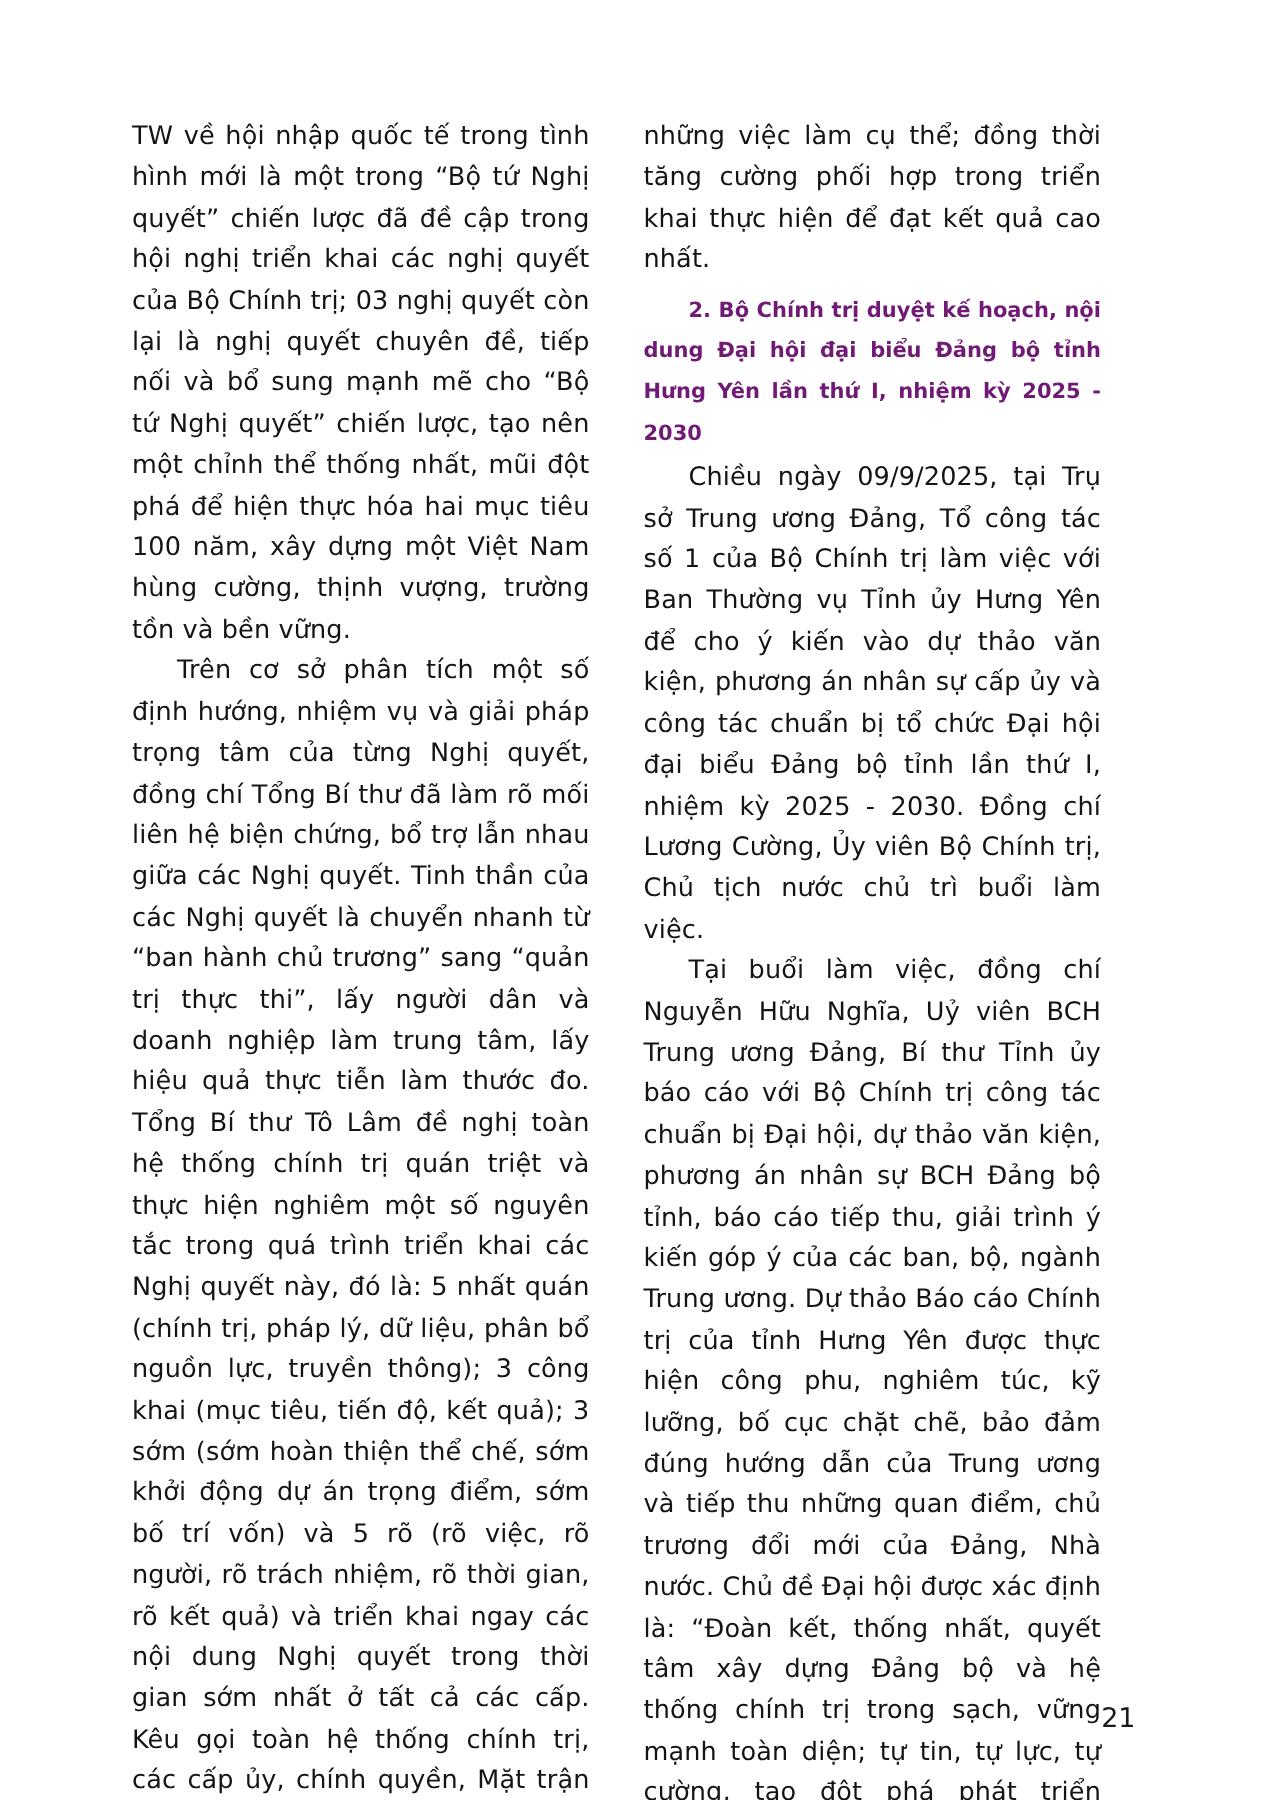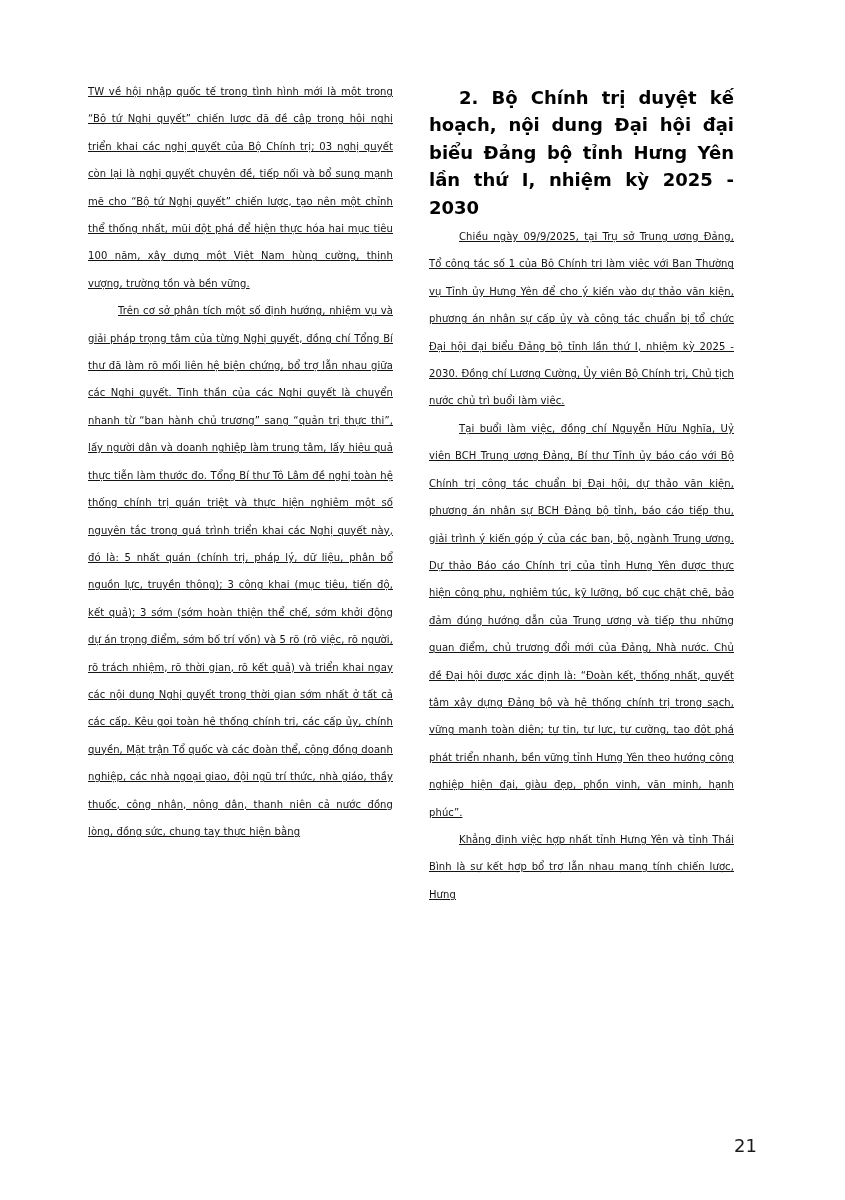--- a/index.html
+++ b/index.html
@@ -25,37 +25,36 @@
     display: flex;
     gap: 36px;
     height: 1000px;
   }
   .col {
     width: 305px;
     flex: 0 0 305px;
   }
   p {
     margin: 0;
-    font-size: 10px;
+    font-size: 17px;
     line-height: 27.4px;
     text-align: justify;
     text-justify: inter-word;
     letter-spacing: 0.1px;
     color: #141414;
-    text-decoration: underline;
   }
   p.indent {
     text-indent: 30px;
   }
   .heading {
     margin: 6px 0 2px 0;
-    font-size: 18px;
+    font-size: 14px;
     line-height: 27.4px;
     font-weight: bold;
-    color: #000000;
+    color: #701a75;
     text-align: justify;
     text-indent: 30px;
   }
   .page-number {
     position: absolute;
     right: 88px;
     bottom: 44px;
     font-size: 18px;
     color: #1a1a1a;
     font-family: "DejaVu Sans", sans-serif;
@@ -66,20 +65,21 @@
 
 <div class="page">
   <div class="columns">
 
     <div class="col">
       <p>TW về hội nhập quốc tế trong tình hình mới là một trong “Bộ tứ Nghị quyết” chiến lược đã đề cập trong hội nghị triển khai các nghị quyết của Bộ Chính trị; 03 nghị quyết còn lại là nghị quyết chuyên đề, tiếp nối và bổ sung mạnh mẽ cho “Bộ tứ Nghị quyết” chiến lược, tạo nên một chỉnh thể thống nhất, mũi đột phá để hiện thực hóa hai mục tiêu 100 năm, xây dựng một Việt Nam hùng cường, thịnh vượng, trường tồn và bền vững.</p>
       <p class="indent">Trên cơ sở phân tích một số định hướng, nhiệm vụ và giải pháp trọng tâm của từng Nghị quyết, đồng chí Tổng Bí thư đã làm rõ mối liên hệ biện chứng, bổ trợ lẫn nhau giữa các Nghị quyết. Tinh thần của các Nghị quyết là chuyển nhanh từ “ban hành chủ trương” sang “quản trị thực thi”, lấy người dân và doanh nghiệp làm trung tâm, lấy hiệu quả thực tiễn làm thước đo. Tổng Bí thư Tô Lâm đề nghị toàn hệ thống chính trị quán triệt và thực hiện nghiêm một số nguyên tắc trong quá trình triển khai các Nghị quyết này, đó là: 5 nhất quán (chính trị, pháp lý, dữ liệu, phân bổ nguồn lực, truyền thông); 3 công khai (mục tiêu, tiến độ, kết quả); 3 sớm (sớm hoàn thiện thể chế, sớm khởi động dự án trọng điểm, sớm bố trí vốn) và 5 rõ (rõ việc, rõ người, rõ trách nhiệm, rõ thời gian, rõ kết quả) và triển khai ngay các nội dung Nghị quyết trong thời gian sớm nhất ở tất cả các cấp. Kêu gọi toàn hệ thống chính trị, các cấp ủy, chính quyền, Mặt trận Tổ quốc và các đoàn thể, cộng đồng doanh nghiệp, các nhà ngoại giao, đội ngũ trí thức, nhà giáo, thầy thuốc, công nhân, nông dân, thanh niên cả nước đồng lòng, đồng sức, chung tay thực hiện bằng</p>
     </div>
 
     <div class="col">
+      <p>những việc làm cụ thể; đồng thời tăng cường phối hợp trong triển khai thực hiện để đạt kết quả cao nhất.</p>
       <div class="heading">2. Bộ Chính trị duyệt kế hoạch, nội dung Đại hội đại biểu Đảng bộ tỉnh Hưng Yên lần thứ I, nhiệm kỳ 2025 - 2030</div>
       <p class="indent">Chiều ngày 09/9/2025, tại Trụ sở Trung ương Đảng, Tổ công tác số 1 của Bộ Chính trị làm việc với Ban Thường vụ Tỉnh ủy Hưng Yên để cho ý kiến vào dự thảo văn kiện, phương án nhân sự cấp ủy và công tác chuẩn bị tổ chức Đại hội đại biểu Đảng bộ tỉnh lần thứ I, nhiệm kỳ 2025 - 2030. Đồng chí Lương Cường, Ủy viên Bộ Chính trị, Chủ tịch nước chủ trì buổi làm việc.</p>
       <p class="indent">Tại buổi làm việc, đồng chí Nguyễn Hữu Nghĩa, Uỷ viên BCH Trung ương Đảng, Bí thư Tỉnh ủy báo cáo với Bộ Chính trị công tác chuẩn bị Đại hội, dự thảo văn kiện, phương án nhân sự BCH Đảng bộ tỉnh, báo cáo tiếp thu, giải trình ý kiến góp ý của các ban, bộ, ngành Trung ương. Dự thảo Báo cáo Chính trị của tỉnh Hưng Yên được thực hiện công phu, nghiêm túc, kỹ lưỡng, bố cục chặt chẽ, bảo đảm đúng hướng dẫn của Trung ương và tiếp thu những quan điểm, chủ trương đổi mới của Đảng, Nhà nước. Chủ đề Đại hội được xác định là: “Đoàn kết, thống nhất, quyết tâm xây dựng Đảng bộ và hệ thống chính trị trong sạch, vững mạnh toàn diện; tự tin, tự lực, tự cường, tạo đột phá phát triển nhanh, bền vững tỉnh Hưng Yên theo hướng công nghiệp hiện đại, giàu đẹp, phồn vinh, văn minh, hạnh phúc”.</p>
       <p class="indent">Khẳng định việc hợp nhất tỉnh Hưng Yên và tỉnh Thái Bình là sự kết hợp bổ trợ lẫn nhau mang tính chiến lược, Hưng</p>
     </div>
 
   </div>
 
   <div class="page-number">21</div>
 </div>

